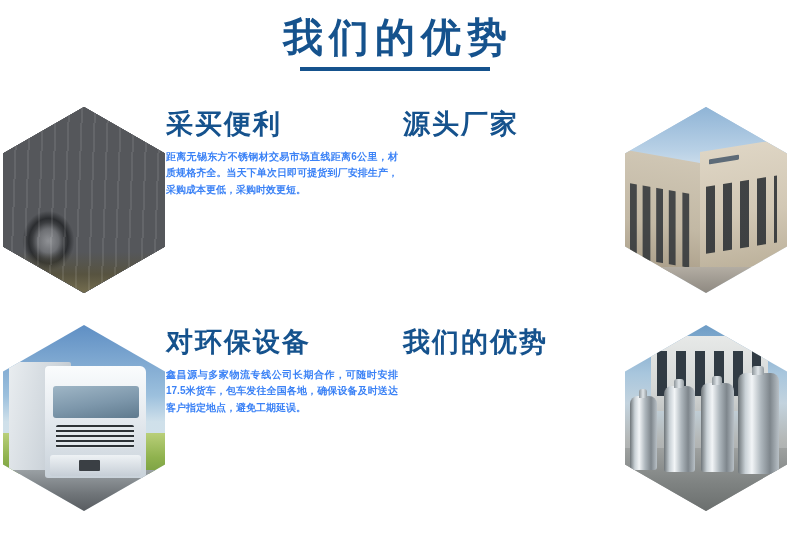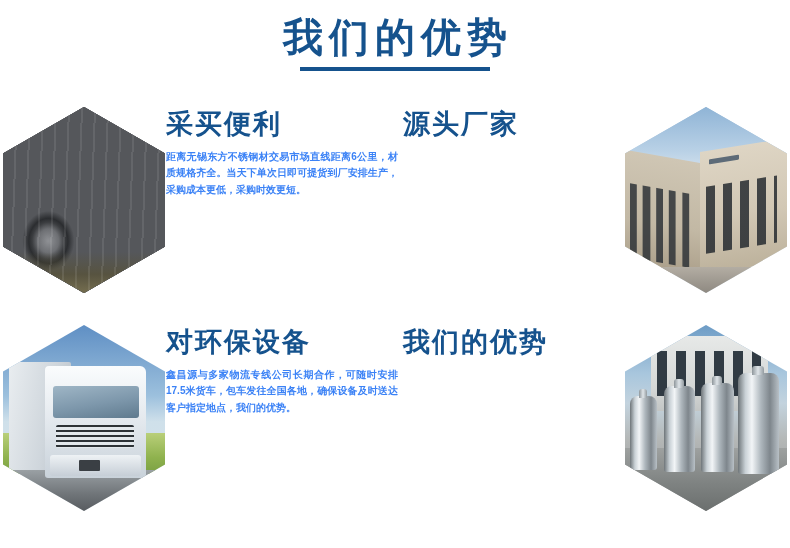--- a/index.html
+++ b/index.html
@@ -312,21 +312,21 @@
         <div class="tr-box"></div>
         <div class="tr-cab"></div>
         <div class="tr-wind"></div>
         <div class="tr-grille"></div>
         <div class="tr-bumper"></div>
         <div class="tr-plate"></div>
       </div>
     </div>
     <div class="card-text text-right-of-hex">
       <h3 class="card-title title-align-left">对环保设备</h3>
-      <p class="card-body">鑫昌源与多家物流专线公司长期合作，可随时安排17.5米货车，包车发往全国各地，确保设备及时送达客户指定地点，我们的优势。</p>
+      <p class="card-body">鑫昌源与多家物流专线公司长期合作，可随时安排17.5米货车，包车发往全国各地，确保设备及时送达客户指定地点，避免工期延误。</p>
     </div>
   </div>
 
   <div class="card card-r1c1">
     <div class="hex hex-right">
       <div class="hex-inner photo-tanks">
         <div class="tk-building"></div>
         <div class="tk-winrow"></div>
         <div class="tk-ground"></div>
         <div class="tank tk1"></div>

